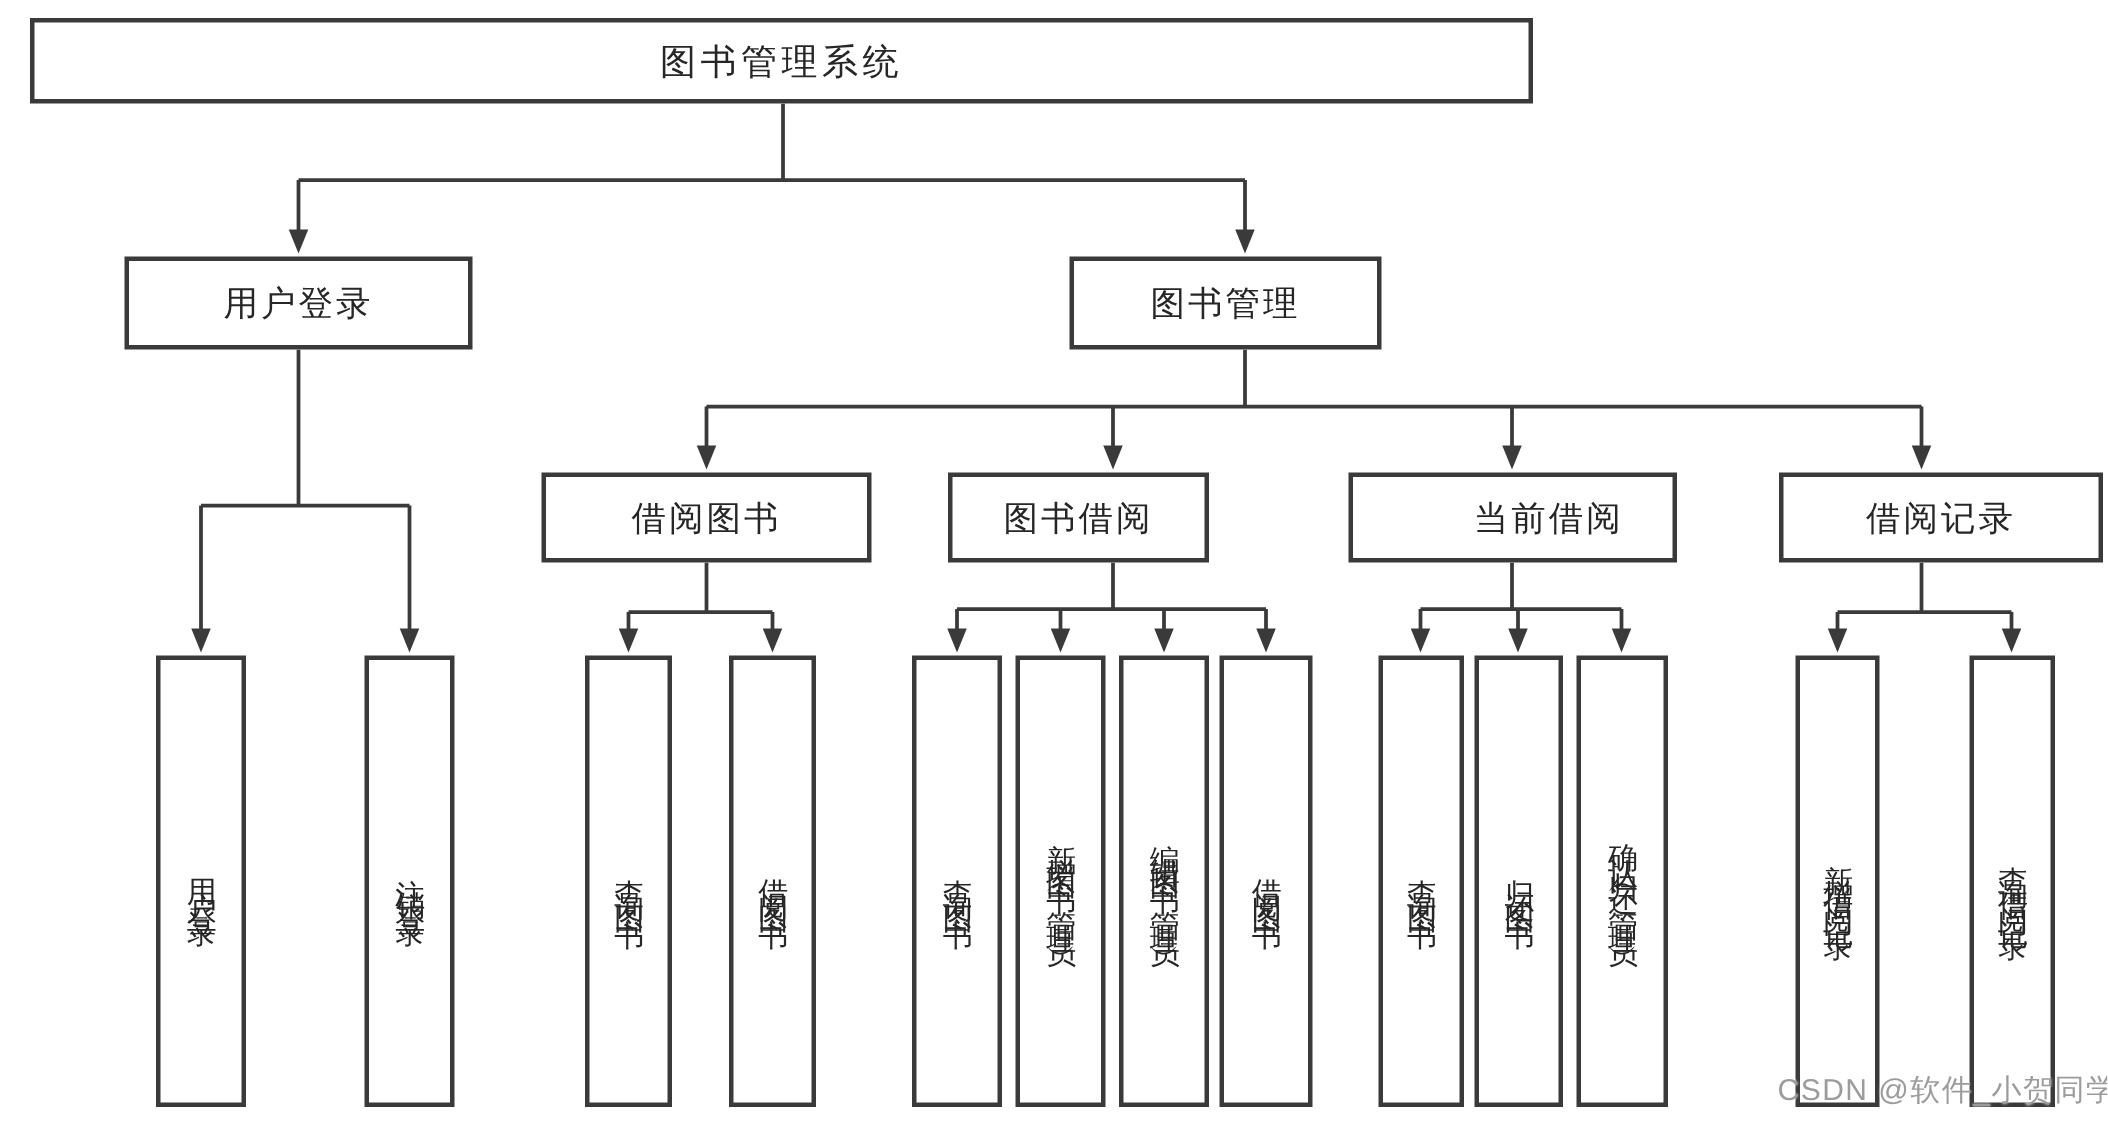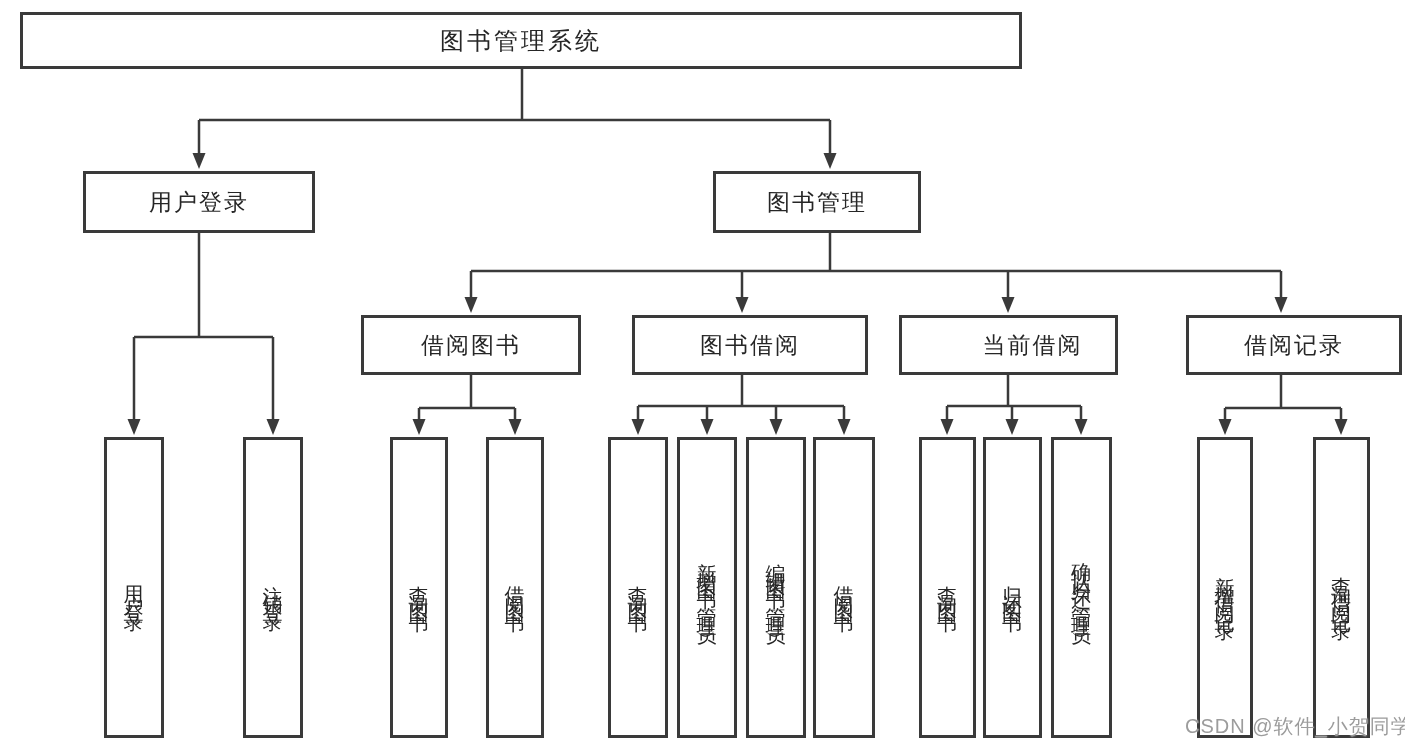--- a/index.html
+++ b/index.html
@@ -46,21 +46,21 @@
     writing-mode: vertical-rl;
     font-size: 20px;
     letter-spacing: 9px;
     line-height: 1;
   }
   
   .b-root        { left: 20px;   top: 12px;  width: 1002px; height: 57px; }
   .b-l2-0        { left: 83px;   top: 171px; width: 232px;  height: 62px; }
   .b-l2-1        { left: 713px;  top: 171px; width: 208px;  height: 62px; }
   .b-l3-0        { left: 361px;  top: 315px; width: 220px;  height: 60px; }
-  .b-l3-1        { left: 632px;  top: 315px; width: 236px;  height: 60px; }
+  .b-l3-1        { left: 632px;  top: 315px; width: 174px;  height: 60px; }
   .b-l3-2        { left: 899px;  top: 315px; width: 219px;  height: 60px; padding-left: 48px; }
   .b-l3-3        { left: 1173px; top: 315px; width: 216px;  height: 60px; margin-left: 13px; }
   .b-leaf-0      { left: 104px;  top: 437px; width: 60px;   height: 301px; }
   .b-leaf-1      { left: 243px;  top: 437px; width: 60px;   height: 301px; }
   .b-leaf-2      { left: 390px;  top: 437px; width: 58px;   height: 301px; }
   .b-leaf-3      { left: 486px;  top: 437px; width: 58px;   height: 301px; }
   .b-leaf-4      { left: 608px;  top: 437px; width: 60px;   height: 301px; }
   .b-leaf-5      { left: 677px;  top: 437px; width: 60px;   height: 301px; }
   .b-leaf-6      { left: 746px;  top: 437px; width: 60px;   height: 301px; }
   .b-leaf-7      { left: 813px;  top: 437px; width: 62px;   height: 301px; }

